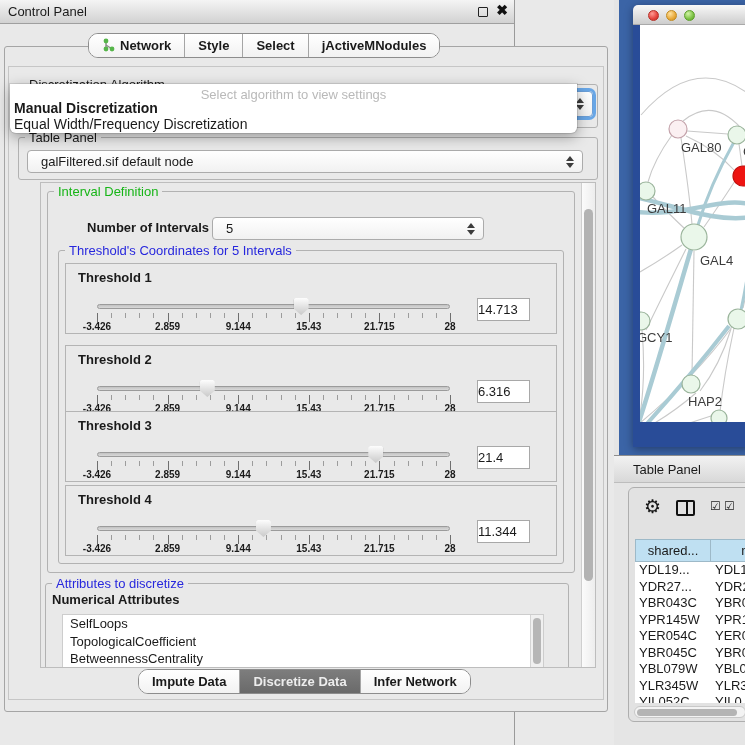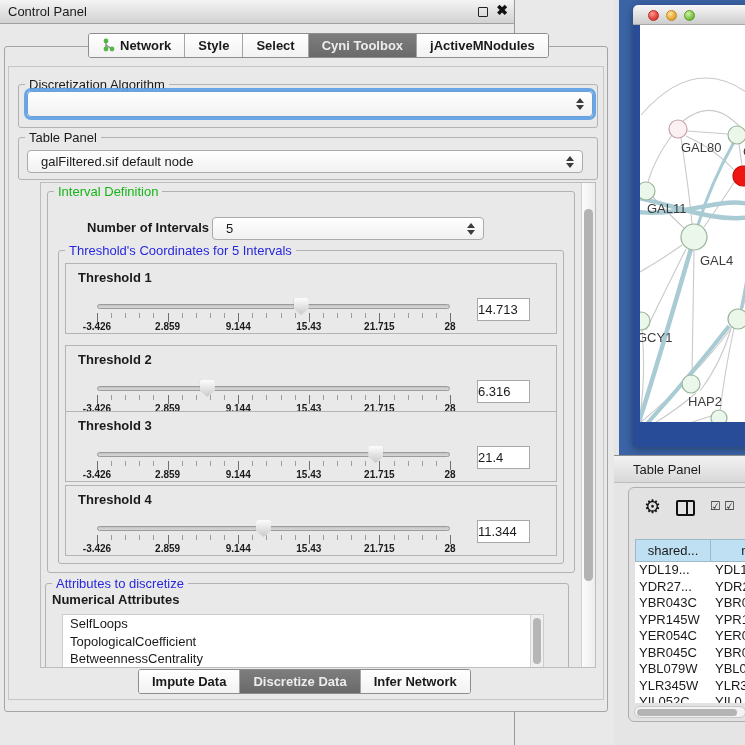--- a/index.html
+++ b/index.html
@@ -18,21 +18,21 @@
                border:1.5px solid #222; border-radius:1px; background:transparent; }
   .win-close { position:absolute; right:6px; top:2px; font-size:14px; font-weight:bold; color:#111; }
 
   .content-frame { position:absolute; left:4px; top:46px; width:604px; height:666px;
                    border:1px solid #a5a5a5; border-radius:3px; background:#e9e9e9; }
   .page-panel { position:absolute; left:8px; top:66px; width:596px; height:634px;
                 border:1px solid #c6c6c6; background:#e9e9e9; }
 
   
   .tabstrip { position:absolute; display:flex; height:25px; border:1px solid #8d8d8d;
-              border-radius:3px; overflow:hidden; background:#fff; z-index:6; }
+              border-radius:10px; overflow:hidden; background:#fff; z-index:6; }
   .tabstrip.top { left:88px; top:33px; }
   .tabstrip.bottom { left:138px; top:669px; }
   .tab { display:flex; align-items:center; gap:5px; padding:0 13px; font-size:13px; font-weight:600;
          background:linear-gradient(#ffffff,#f2f2f2); border-left:1px solid #a5a5a5; white-space:nowrap; }
   .tab:first-child { border-left:none; }
   .tab.selected { background:linear-gradient(#7d7d7d,#6a6a6a); color:#ededed; }
   .neticon { width:13px; height:15px; }
 
   
   .groupbox { position:absolute; border:1px solid #b2b2b2; border-radius:3px; }
@@ -174,38 +174,40 @@
         <circle cx="10" cy="11" r="2.4" fill="#56b54a"></circle>
       </svg>
       <span>Network</span>
     </div>
     <div class="tab">
         <span>Style</span>
       </div>
     <div class="tab">
         <span>Select</span>
       </div>
-    <div class="tab selected">
-        <span>Cyni Toolbox</span>
-      </div>
     <div class="tab">
         <span>jActiveMNodules</span>
       </div>
   </div>
 
   <div class="groupbox" style="left:18px; top:84px; width:580px; height:44px;">
     <span class="gtitle">Discretization Algorithm</span>
     <div class="combo focused" style="left:8px; top:6px; width:566px; height:26px;">
       <div class="stepper">
           <i class="up"></i>
           <i class="dn"></i>
         </div>
     </div>
   </div>
 
+  <div class="popup">
+    <div class="hint">Select algorithm to view settings</div>
+    <div class="item b">Manual Discretization</div>
+    <div class="item n">Equal Width/Frequency Discretization</div>
+  </div>
 
   <div class="groupbox" style="left:18px; top:137px; width:580px; height:43px;">
     <span class="gtitle">Table Panel</span>
     <div class="combo" style="left:8px; top:12px; width:556px; height:23px;">
       <span class="cval">galFiltered.sif default node</span>
       <div class="stepper">
           <i class="up"></i>
           <i class="dn"></i>
         </div>
     </div>

